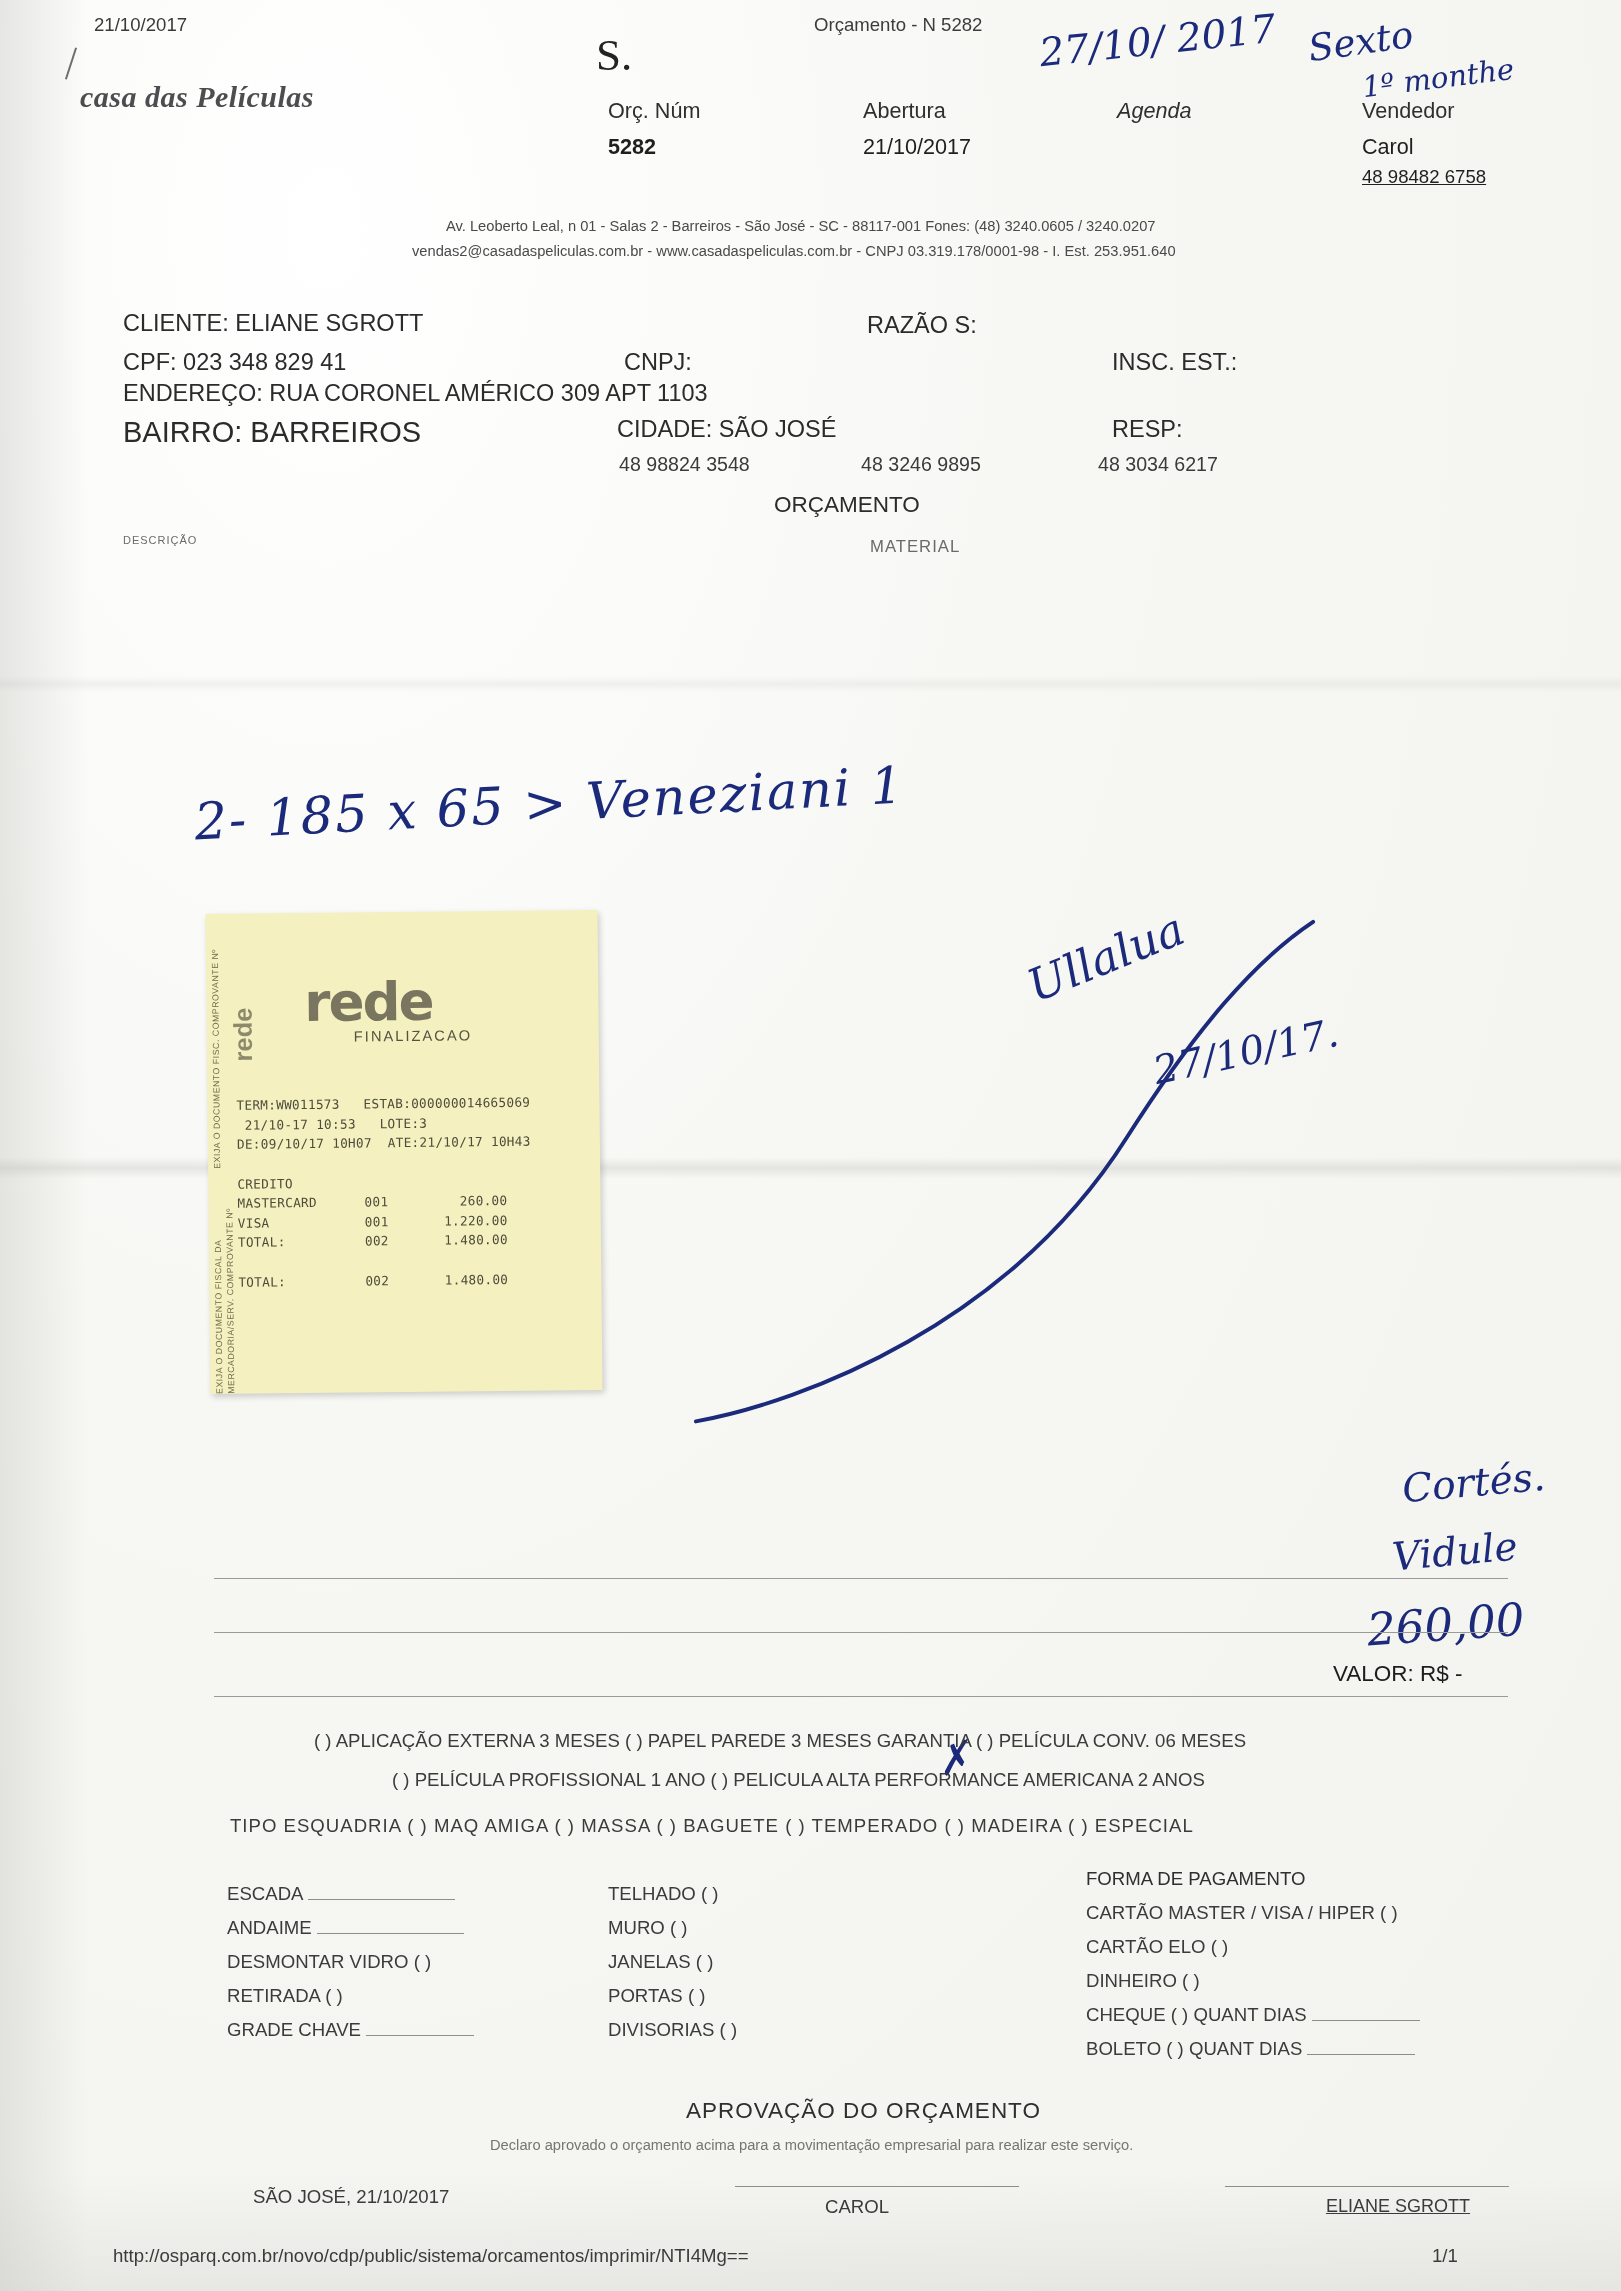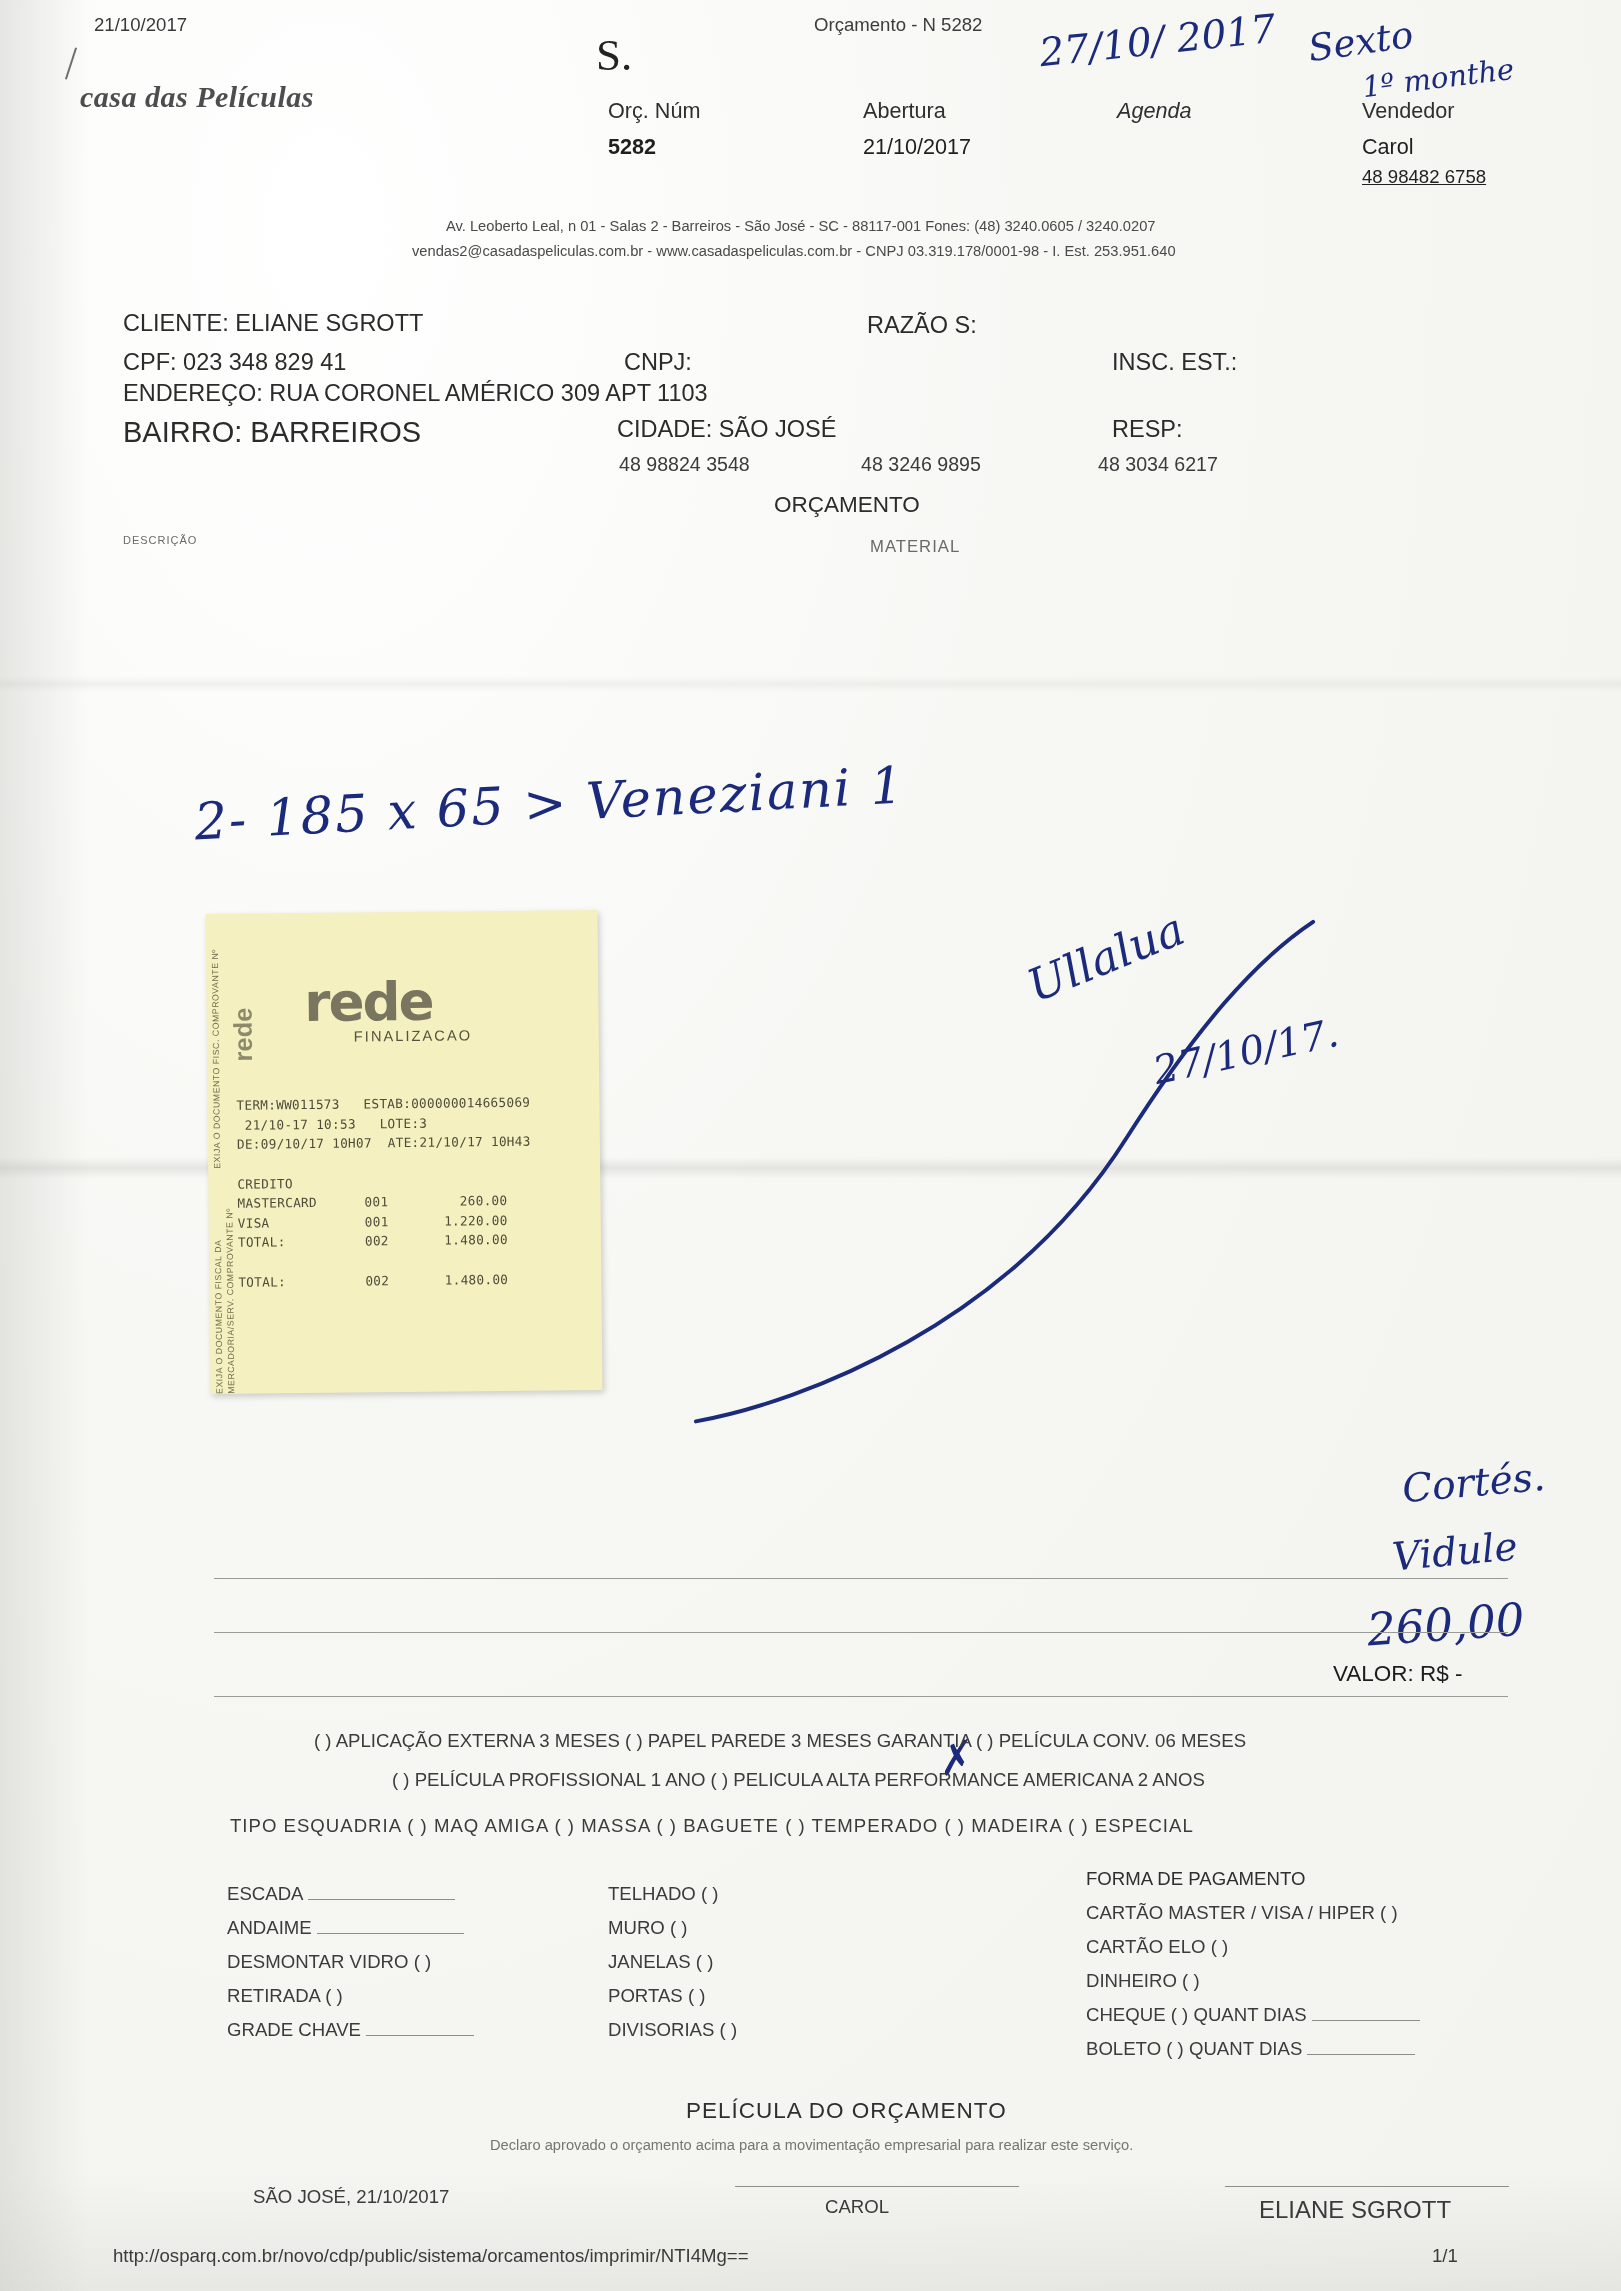--- a/index.html
+++ b/index.html
@@ -128,21 +128,21 @@
   .ul.s{min-width:108px;}
 
   #aprov{left:686px;top:2098px;font-size:22.5px;color:#2f2f2f;letter-spacing:1px;}
   #declaro{left:490px;top:2137px;font-size:14.7px;color:#76766f;}
 
   #sj{left:253px;top:2186px;font-size:18.6px;color:#3b3b3b;}
   .sigline{position:absolute;height:1px;background:#8d8d8a;}
   #sig1{left:735px;top:2186px;width:284px;}
   #sig2{left:1225px;top:2186px;width:284px;}
   #sig1lbl{left:825px;top:2196px;font-size:18.6px;color:#3b3b3b;}
-  #sig2lbl{left:1259px;top:2196px;font-size:24px;color:#3b3b3b;}
+  #sig2lbl{left:1326px;top:2196px;font-size:18px;color:#3b3b3b;text-decoration:underline;}
 
   #url{left:113px;top:2245px;font-size:18.6px;color:#3b3b3b;}
   #pageno{left:1432px;top:2245px;font-size:18.6px;color:#3b3b3b;}
 </style>
 </head>
 <body>
 
 <div class="page">
 
   <div class="shade left"></div>
@@ -256,21 +256,21 @@
 
   <div class="fcol" id="fcolC">
     <div style="color:#2f2f2f;">FORMA DE PAGAMENTO</div>
     <div>CARTÃO MASTER / VISA / HIPER  (  )</div>
     <div>CARTÃO ELO  (  )</div>
     <div>DINHEIRO  (  )</div>
     <div><span>CHEQUE   (  )  QUANT DIAS</span> <span class="ul s"></span></div>
     <div><span>BOLETO   (  )  QUANT DIAS</span> <span class="ul s"></span></div>
   </div>
 
-  <div class="abs" id="aprov">PELÍCULA DO ORÇAMENTO</div>
+  <div class="abs" id="aprov">APROVAÇÃO DO ORÇAMENTO</div>
   <div class="abs" id="declaro">Declaro aprovado o orçamento acima para a movimentação empresarial para realizar este serviço.</div>
 
   <div class="abs" id="sj">SÃO JOSÉ, 21/10/2017</div>
   <div class="sigline" id="sig1"></div>
   <div class="sigline" id="sig2"></div>
   <div class="abs" id="sig1lbl">CAROL</div>
   <div class="abs" id="sig2lbl">ELIANE SGROTT</div>
 
   <div class="abs" id="url">http://osparq.com.br/novo/cdp/public/sistema/orcamentos/imprimir/NTI4Mg==</div>
   <div class="abs" id="pageno">1/1</div>

